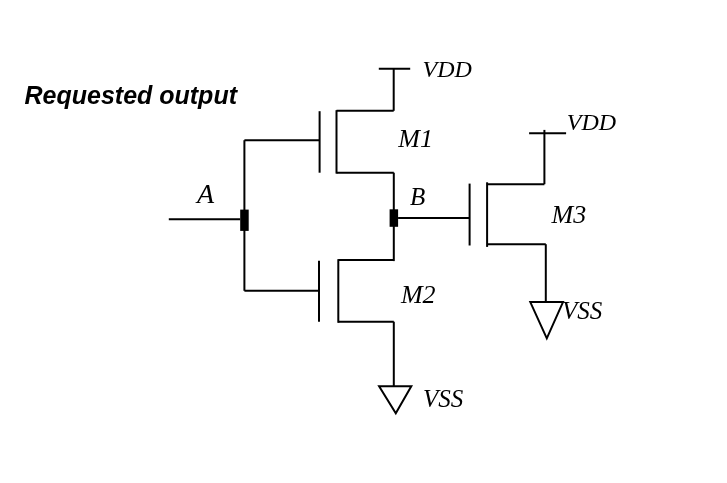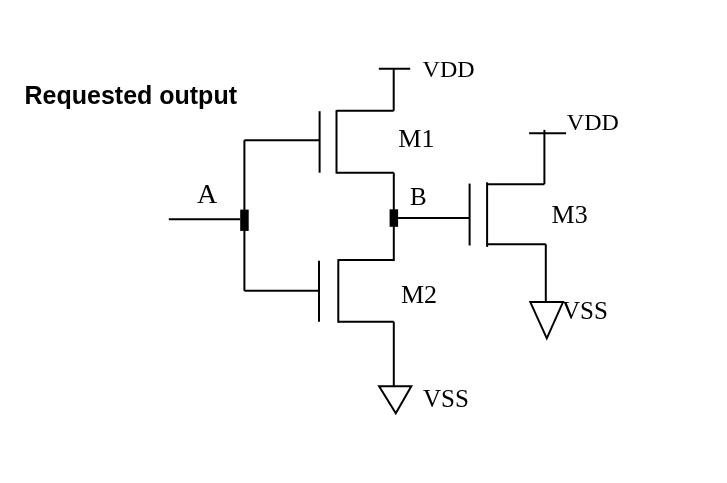--- a/index.html
+++ b/index.html
@@ -1,16 +1,16 @@
 <!DOCTYPE html>
 <html><head>
 <meta charset="utf-8">
 <style>
 html,body{margin:0;padding:0;background:#ffffff;}
-#page{position:relative;width:727px;height:483px;background:#fff;overflow:hidden;}
+#page{position:relative;width:727px;height:483px;background:#fff;overflow:hidden;font-style:italic;}
 svg{display:block;}
 </style>
 </head>
 <body>
 <div id="page">
 <svg width="727" height="483" viewBox="0 0 727 483" xmlns="http://www.w3.org/2000/svg">
 <g stroke="#000" stroke-width="2" fill="none">
 
 <line x1="378.8" y1="68.7" x2="410.2" y2="68.7"></line>
 <line x1="393.7" y1="68.7" x2="393.7" y2="110.8"></line>

